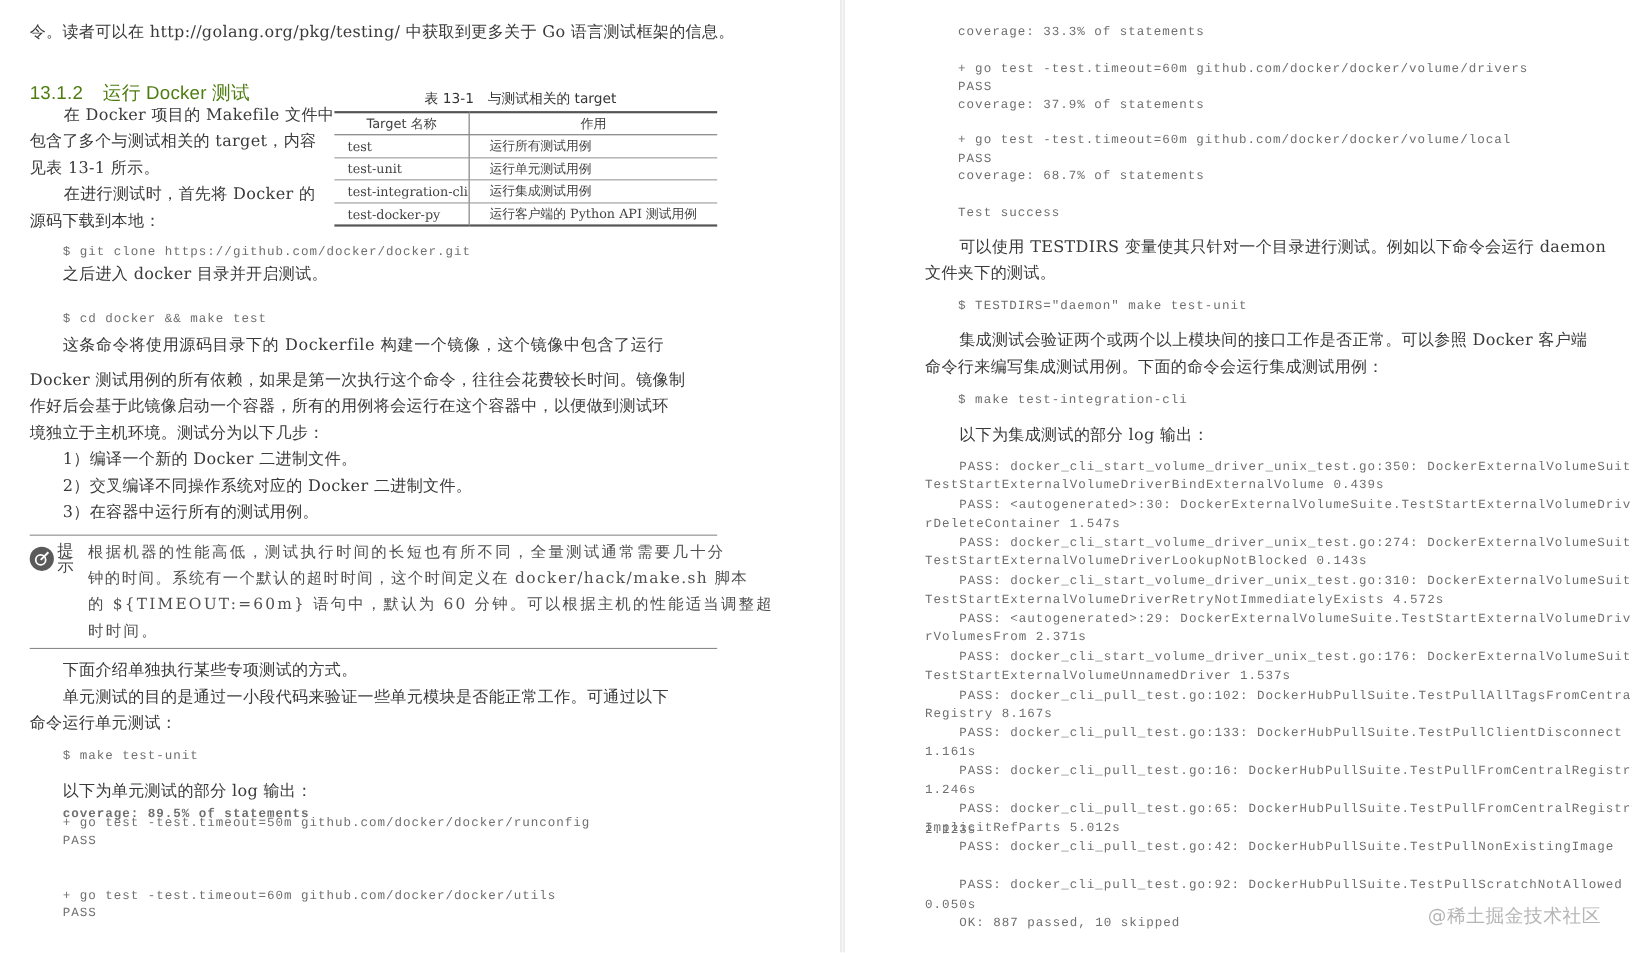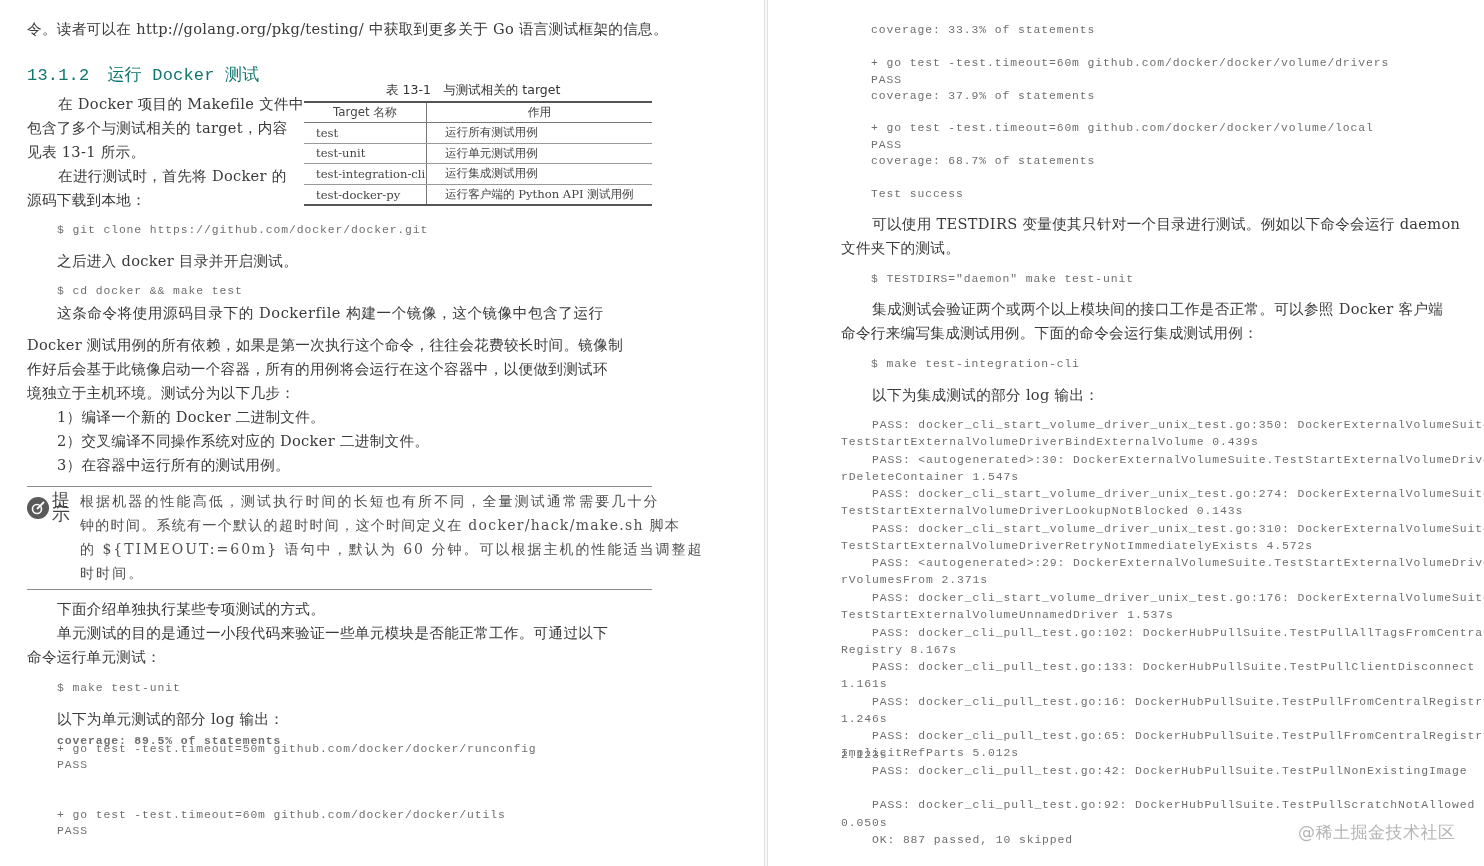--- a/index.html
+++ b/index.html
@@ -16,22 +16,22 @@
     border-left: 1px solid #e2e2e2; border-right: 1px solid #e2e2e2; box-sizing: border-box;
     background: #f7f7f7;
   }
   .abs { position: absolute; white-space: nowrap; }
   .p { font-size: 14.6px; color: #3a3a3a; letter-spacing: 0.3px; }
   .code {
     font-family: "Liberation Mono", "DejaVu Sans Mono", monospace;
     font-size: 11.4px; color: #6f6f6f; letter-spacing: 0.9px;
   }
   .heading {
-    font-family: Liberation Mono, monospace;
-    font-size: 17px; color: #0f766e; letter-spacing: 0.2px;
+    font-family: Liberation Sans, sans-serif;
+    font-size: 17px; color: #4d7c0f; letter-spacing: 0.2px; margin-top: 10px;
   }
   .heading .num { margin-right: 18px; }
 
   
   .tbl-caption {
     font-family: "DejaVu Sans", "Liberation Sans", sans-serif;
     font-size: 12.5px; color: #333;
   }
   table.t {
     position: absolute; left: 304px; top: 101px; width: 348px;
@@ -48,21 +48,21 @@
   table.t td:first-child { padding-left: 12px; }
   table.t td:last-child { padding-left: 18px; }
 
   .rule { position: absolute; height: 0; border-top: 1px solid #8a8a8a; }
   .tip-icon {
     position: absolute; left: 27px; top: 497px; width: 22px; height: 22px; border-radius: 50%;
     background: #5a5a5a;
   }
   .tip-icon svg { position: absolute; left: 3px; top: 3px; }
   .tip-label {
-    position: absolute; left: 52px; top: 493px; width: 14px; font-size: 18px; line-height: 14px;
+    position: absolute; left: 52px; top: 493px; width: 14px; font-size: 15px; line-height: 14px;
     color: #444; font-family: "DejaVu Sans", "Liberation Sans", sans-serif; white-space: normal;
   }
   .tip-text { font-size: 14px; color: #505050; letter-spacing: 2.1px; }
   .watermark {
     font-family: "DejaVu Sans", "Liberation Sans", sans-serif; font-size: 17px; color: #b5b5b5;
     letter-spacing: 0.5px;
   }
 </style>
 </head>
 <body>
@@ -102,21 +102,21 @@
         <td>运行集成测试用例</td>
       </tr>
       <tr>
         <td>test-docker-py</td>
         <td>运行客户端的 Python API 测试用例</td>
       </tr>
     </tbody>
   </table>
 
   <div class="abs code" style="left:57px;top:224px;">$ git clone https://github.com/docker/docker.git</div>
-  <div class="abs p" style="left:57px;top:252px;">之后进入 docker 目录并开启测试。</div>
+  <div class="abs p" style="left:57px;top:240px;">之后进入 docker 目录并开启测试。</div>
   <div class="abs code" style="left:57px;top:285px;">$ cd docker &amp;&amp; make test</div>
 
   <div class="abs p" style="left:57px;top:304px;letter-spacing:0.55px;text-align:center;">这条命令将使用源码目录下的 Dockerfile 构建一个镜像，这个镜像中包含了运行</div>
   <div class="abs p" style="left:27px;top:336px;">Docker 测试用例的所有依赖，如果是第一次执行这个命令，往往会花费较长时间。镜像制</div>
   <div class="abs p" style="left:27px;top:360px;">作好后会基于此镜像启动一个容器，所有的用例将会运行在这个容器中，以便做到测试环</div>
   <div class="abs p" style="left:27px;top:384px;">境独立于主机环境。测试分为以下几步：</div>
   <div class="abs p" style="left:57px;top:408px;">1）编译一个新的 Docker 二进制文件。</div>
   <div class="abs p" style="left:57px;top:432px;">2）交叉编译不同操作系统对应的 Docker 二进制文件。</div>
   <div class="abs p" style="left:57px;top:456px;">3）在容器中运行所有的测试用例。</div>
 

